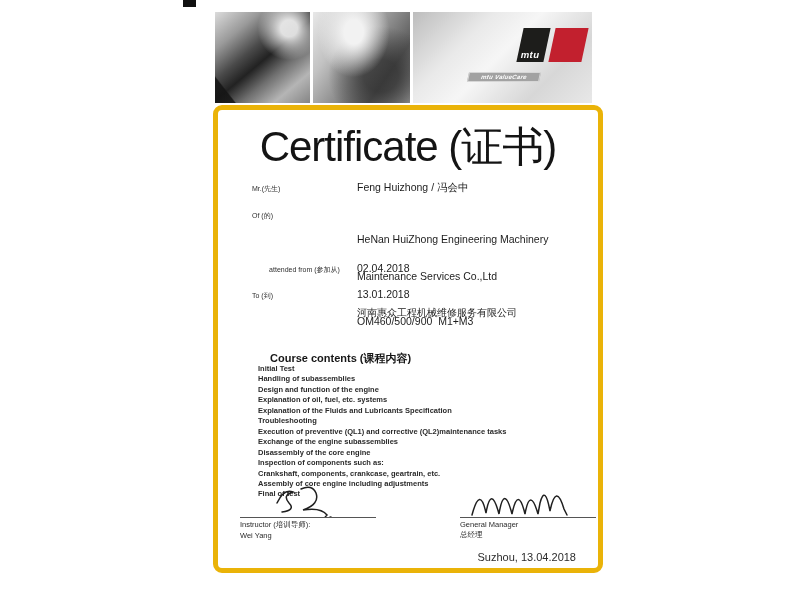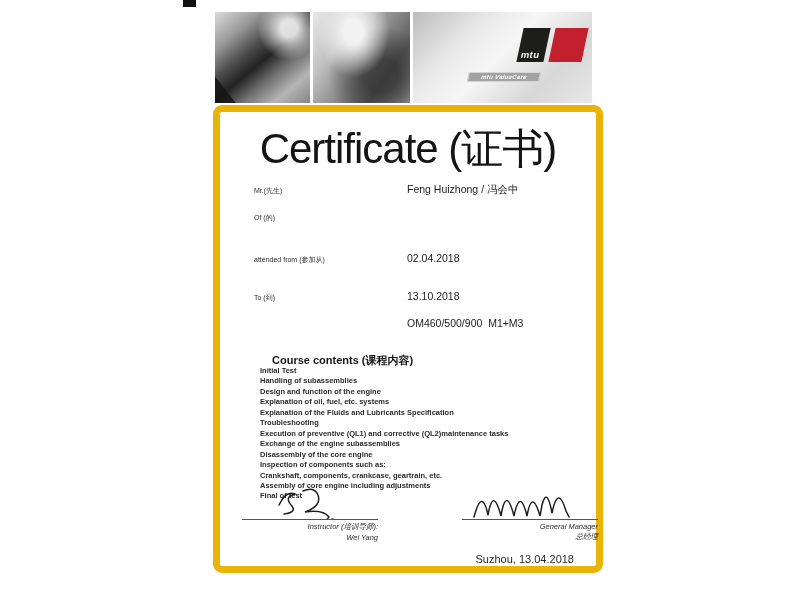--- a/index.html
+++ b/index.html
@@ -44,45 +44,45 @@
   .brand-badge{
     position:absolute;left:55px;top:60px;width:72px;height:10px;background:#a2a2a2;
     transform:skewX(-12deg);border:1px solid #d6d6d6;box-sizing:border-box;
     display:flex;align-items:center;justify-content:center;
   }
   .brand-badge span{color:#fff;font-size:6px;font-weight:bold;font-style:italic;letter-spacing:.3px;white-space:nowrap;}
 
   
   .cert-box{
     position:absolute;left:213px;top:105px;width:390px;height:468px;background:#fff;
-    border:7px solid #eab308;border-radius:9px;box-sizing:border-box;
+    border:5px solid #eab308;border-radius:9px;box-sizing:border-box;
   }
   .cert-title{
     position:absolute;left:0;right:0;top:12px;text-align:center;
     font-size:42px;line-height:1.2;color:#141414;letter-spacing:-1px;white-space:nowrap;
   }
-  .field-row{position:absolute;left:34px;right:10px;display:flex;gap:48px;}
+  .field-row{position:absolute;left:34px;right:10px;display:flex;}
   .field-label{width:105px;flex:0 0 105px;font-size:7px;color:#2e2e2e;padding-top:3px;}
   .field-value{font-size:10.5px;color:#1c1c1c;line-height:1.18;white-space:pre;}
   .field-value .zh{font-size:10px;}
   .row-mr{top:71px;}
   .row-of{top:98px;}
-  .row-attended{top:140px;}
+  .row-attended{top:152px;text-align:center;}
   .row-to{top:178px;}
   .row-code{top:205px;}
   .course-heading{
     position:absolute;left:40px;top:241px;font-size:11px;font-weight:bold;color:#161616;margin-left:12px;
   }
   .course-list{position:absolute;left:40px;top:254px;font-size:7.5px;color:#2a2a2a;}
   .course-list div{line-height:10.45px;white-space:nowrap;font-weight:bold;}
 
   .sig-line{position:absolute;height:0;border-top:1px solid #555;top:407px;}
   .sig-line.left{left:22px;width:136px;}
   .sig-line.right{left:242px;width:136px;}
-  .sig-label{position:absolute;text-align:right;font-size:7.5px;color:#2b2b2b;font-style:italic;}
+  .sig-label{position:absolute;text-align:left;font-size:7.5px;color:#2b2b2b;}
   .sig-label.l1{left:22px;width:136px;top:410px;}
   .sig-label.l2{left:22px;width:136px;top:421px;}
   .sig-label.r1{left:242px;width:136px;top:410px;}
   .sig-label.r2{left:242px;width:136px;top:420px;}
   .sig-svg{position:absolute;}
   .sig-svg.left{left:45px;top:371px;}
   .sig-svg.right{left:248px;top:371px;}
   .place-date{
     position:absolute;right:22px;top:441px;font-size:11px;color:#2b2b2b;text-align:right;
   }
@@ -112,30 +112,35 @@
 
     <div class="cert-title">Certificate (证书)</div>
 
     <div class="field-row row-mr">
       <div class="field-label">Mr.(先生)</div>
       <div class="field-value">Feng Huizhong / 冯会中</div>
     </div>
 
     <div class="field-row row-of">
       <div class="field-label">Of (的)</div>
+      <div class="field-value">
+        <div>HeNan HuiZhong Engineering Machinery</div>
+        <div>Maintenance Services Co.,Ltd</div>
+        <div class="zh">河南惠众工程机械维修服务有限公司</div>
+      </div>
     </div>
 
     <div class="field-row row-attended">
       <div class="field-label">attended from (参加从)</div>
       <div class="field-value">02.04.2018</div>
     </div>
 
     <div class="field-row row-to">
       <div class="field-label">To (到)</div>
-      <div class="field-value">13.10.2018</div>
+      <div class="field-value">13.01.2018</div>
     </div>
 
     <div class="field-row row-code">
       <div class="field-label"></div>
       <div class="field-value">OM460/500/900  M1+M3</div>
     </div>
 
     <div class="course-heading">Course contents (课程内容)</div>
 
     <div class="course-list">

